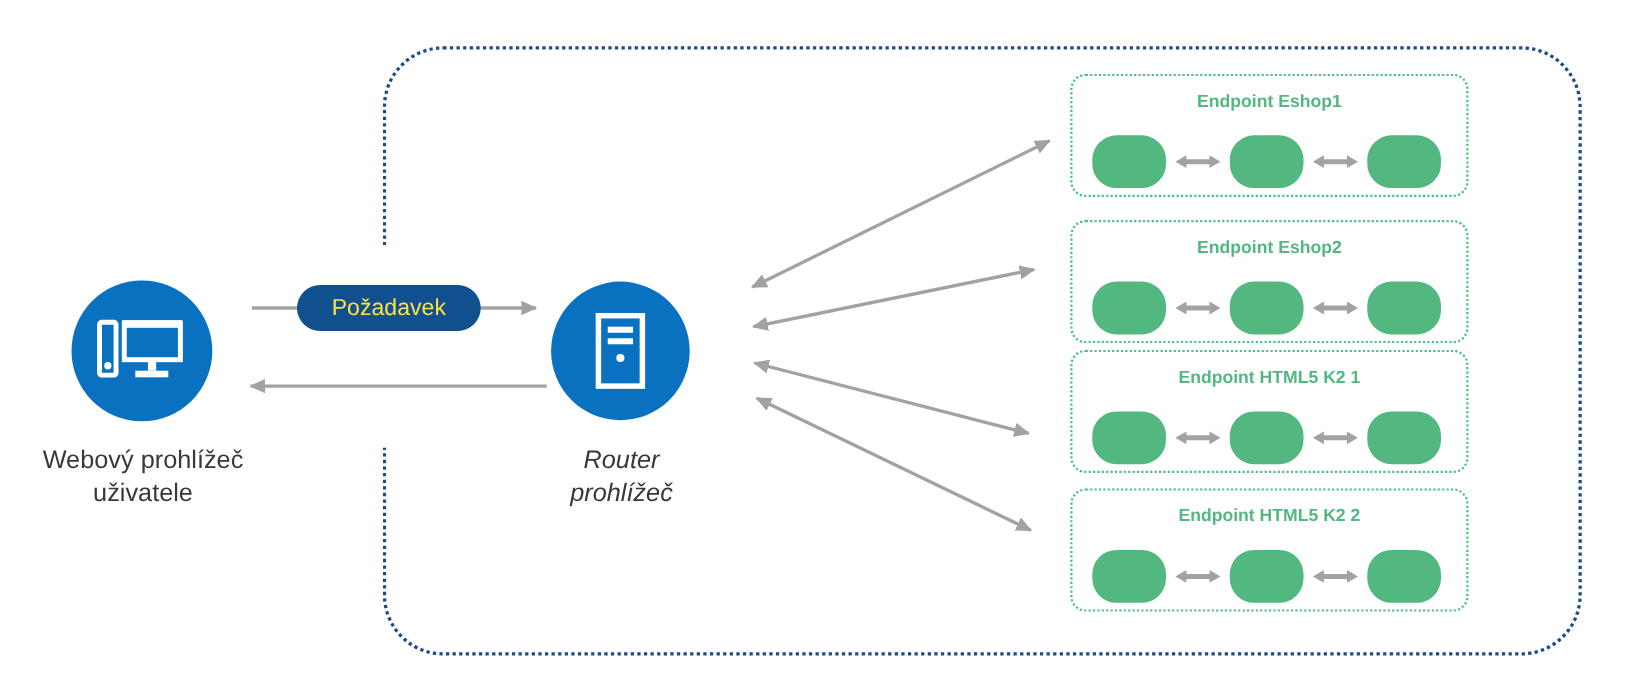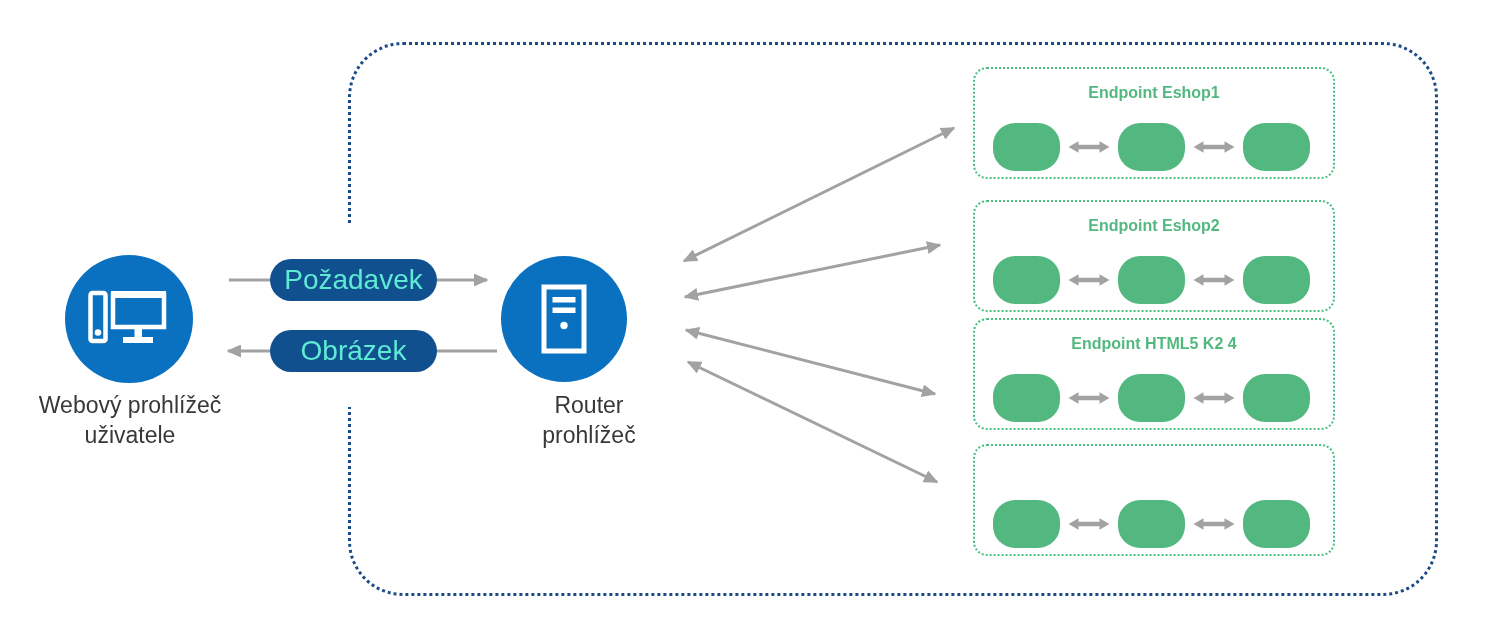--- a/index.html
+++ b/index.html
@@ -29,28 +29,28 @@
   .conn{stroke:var(--arrow-gray);stroke-width:3;fill:none;}
   
   .node-circle{
     position:absolute;border-radius:50%;background:var(--node-blue);
     display:flex;align-items:center;justify-content:center;z-index:4;
   }
   .browser-circle{left:65px;top:255px;width:128px;height:128px;}
   .router-circle{left:501px;top:256px;width:126px;height:126px;}
   .node-label{
     position:absolute;text-align:center;color:var(--label-text);
-    font-size:23px;line-height:30px;z-index:4;
+    font-size:23px;line-height:30px;z-index:4;margin-top:12px;
   }
   .browser-label{left:0;top:390px;width:260px;}
-  .router-label{left:489px;top:390px;width:200px;}
+  .router-label{left:465px;top:390px;width:200px;font-style:italic;}
   
   .pill{
     position:absolute;left:270px;width:167px;height:42px;border-radius:21px;
-    background:var(--pill-blue);color:#5eead4;font-size:28px;
+    background:var(--pill-blue);color:#fde047;font-size:21px;
     display:flex;align-items:center;justify-content:center;z-index:4;
   }
   .pill-request{top:259px;}
   .pill-response{top:330px;}
   
   .endpoint{
     position:absolute;left:973px;width:362px;height:112px;
     border:2px dotted var(--green-border);border-radius:14px;
     box-sizing:border-box;z-index:2;
   }
@@ -98,21 +98,20 @@
       <rect x="46.5" y="38" width="7.5" height="10" fill="#fff"></rect>
       <rect x="35" y="48" width="30" height="6" fill="#fff"></rect>
     </svg>
   </div>
   <div class="node-label browser-label">
     <div>Webový prohlížeč</div>
     <div>uživatele</div>
   </div>
 
   <div class="pill pill-request">Požadavek</div>
-  <div class="pill pill-response">Obrázek</div>
 
   <div class="node-circle router-circle">
     <svg width="46" height="70" viewBox="0 0 46 70" xmlns="http://www.w3.org/2000/svg">
       <rect x="3" y="3" width="40" height="64" fill="none" stroke="#fff" stroke-width="5"></rect>
       <rect x="11.5" y="13" width="23" height="5.5" fill="#fff"></rect>
       <rect x="11.5" y="23.5" width="23" height="5.5" fill="#fff"></rect>
       <circle cx="23" cy="41.5" r="3.7" fill="#fff"></circle>
     </svg>
   </div>
   <div class="node-label router-label">
@@ -152,39 +151,40 @@
       <svg class="dbl" viewBox="0 0 42 14" xmlns="http://www.w3.org/2000/svg">
         <line x1="9" y1="7" x2="33" y2="7"></line>
         <polygon points="0.5,7 10.5,1.2 10.5,12.8"></polygon>
         <polygon points="41.5,7 31.5,1.2 31.5,12.8"></polygon>
       </svg>
       <div class="ep-node"></div>
     </div>
   </div>
 
   <div class="endpoint" style="top:318px">
-    <div class="ep-title">Endpoint HTML5 K2 4</div>
+    <div class="ep-title">Endpoint HTML5 K2 1</div>
     <div class="ep-row">
       <div class="ep-node"></div>
       <svg class="dbl" viewBox="0 0 42 14" xmlns="http://www.w3.org/2000/svg">
         <line x1="9" y1="7" x2="33" y2="7"></line>
         <polygon points="0.5,7 10.5,1.2 10.5,12.8"></polygon>
         <polygon points="41.5,7 31.5,1.2 31.5,12.8"></polygon>
       </svg>
       <div class="ep-node"></div>
       <svg class="dbl" viewBox="0 0 42 14" xmlns="http://www.w3.org/2000/svg">
         <line x1="9" y1="7" x2="33" y2="7"></line>
         <polygon points="0.5,7 10.5,1.2 10.5,12.8"></polygon>
         <polygon points="41.5,7 31.5,1.2 31.5,12.8"></polygon>
       </svg>
       <div class="ep-node"></div>
     </div>
   </div>
 
   <div class="endpoint" style="top:444px">
+    <div class="ep-title">Endpoint HTML5 K2 2</div>
     <div class="ep-row">
       <div class="ep-node"></div>
       <svg class="dbl" viewBox="0 0 42 14" xmlns="http://www.w3.org/2000/svg">
         <line x1="9" y1="7" x2="33" y2="7"></line>
         <polygon points="0.5,7 10.5,1.2 10.5,12.8"></polygon>
         <polygon points="41.5,7 31.5,1.2 31.5,12.8"></polygon>
       </svg>
       <div class="ep-node"></div>
       <svg class="dbl" viewBox="0 0 42 14" xmlns="http://www.w3.org/2000/svg">
         <line x1="9" y1="7" x2="33" y2="7"></line>

